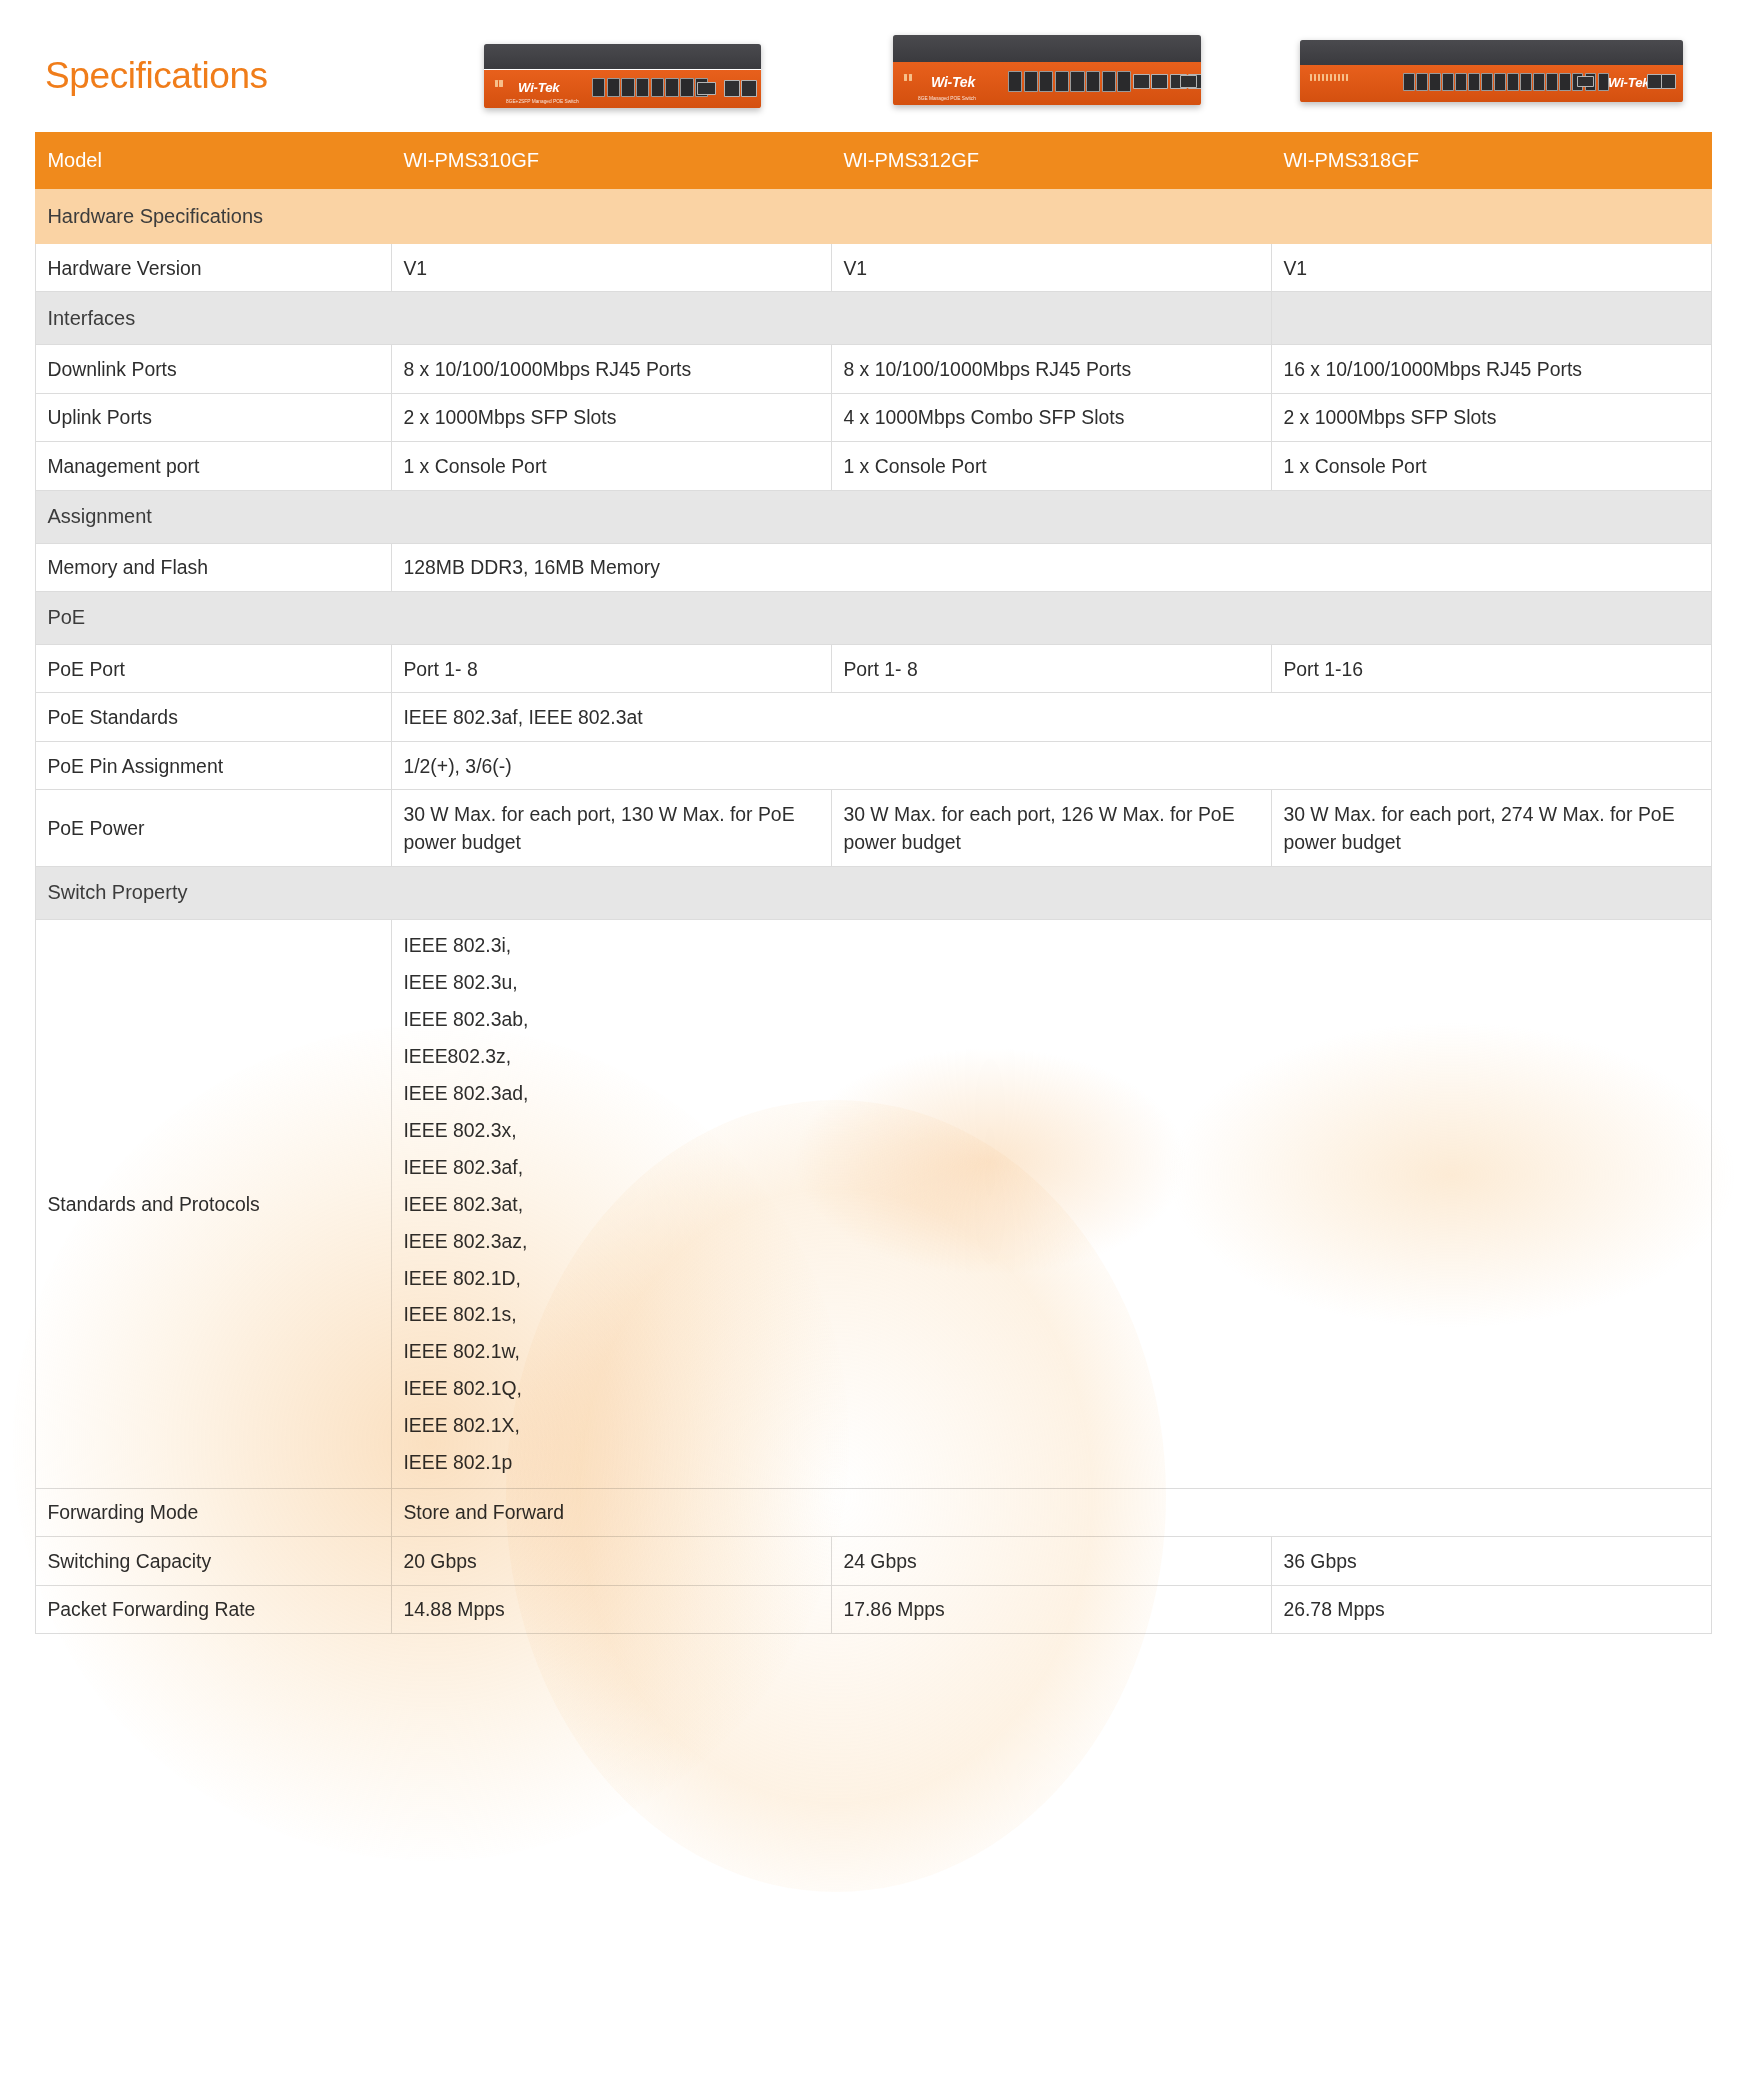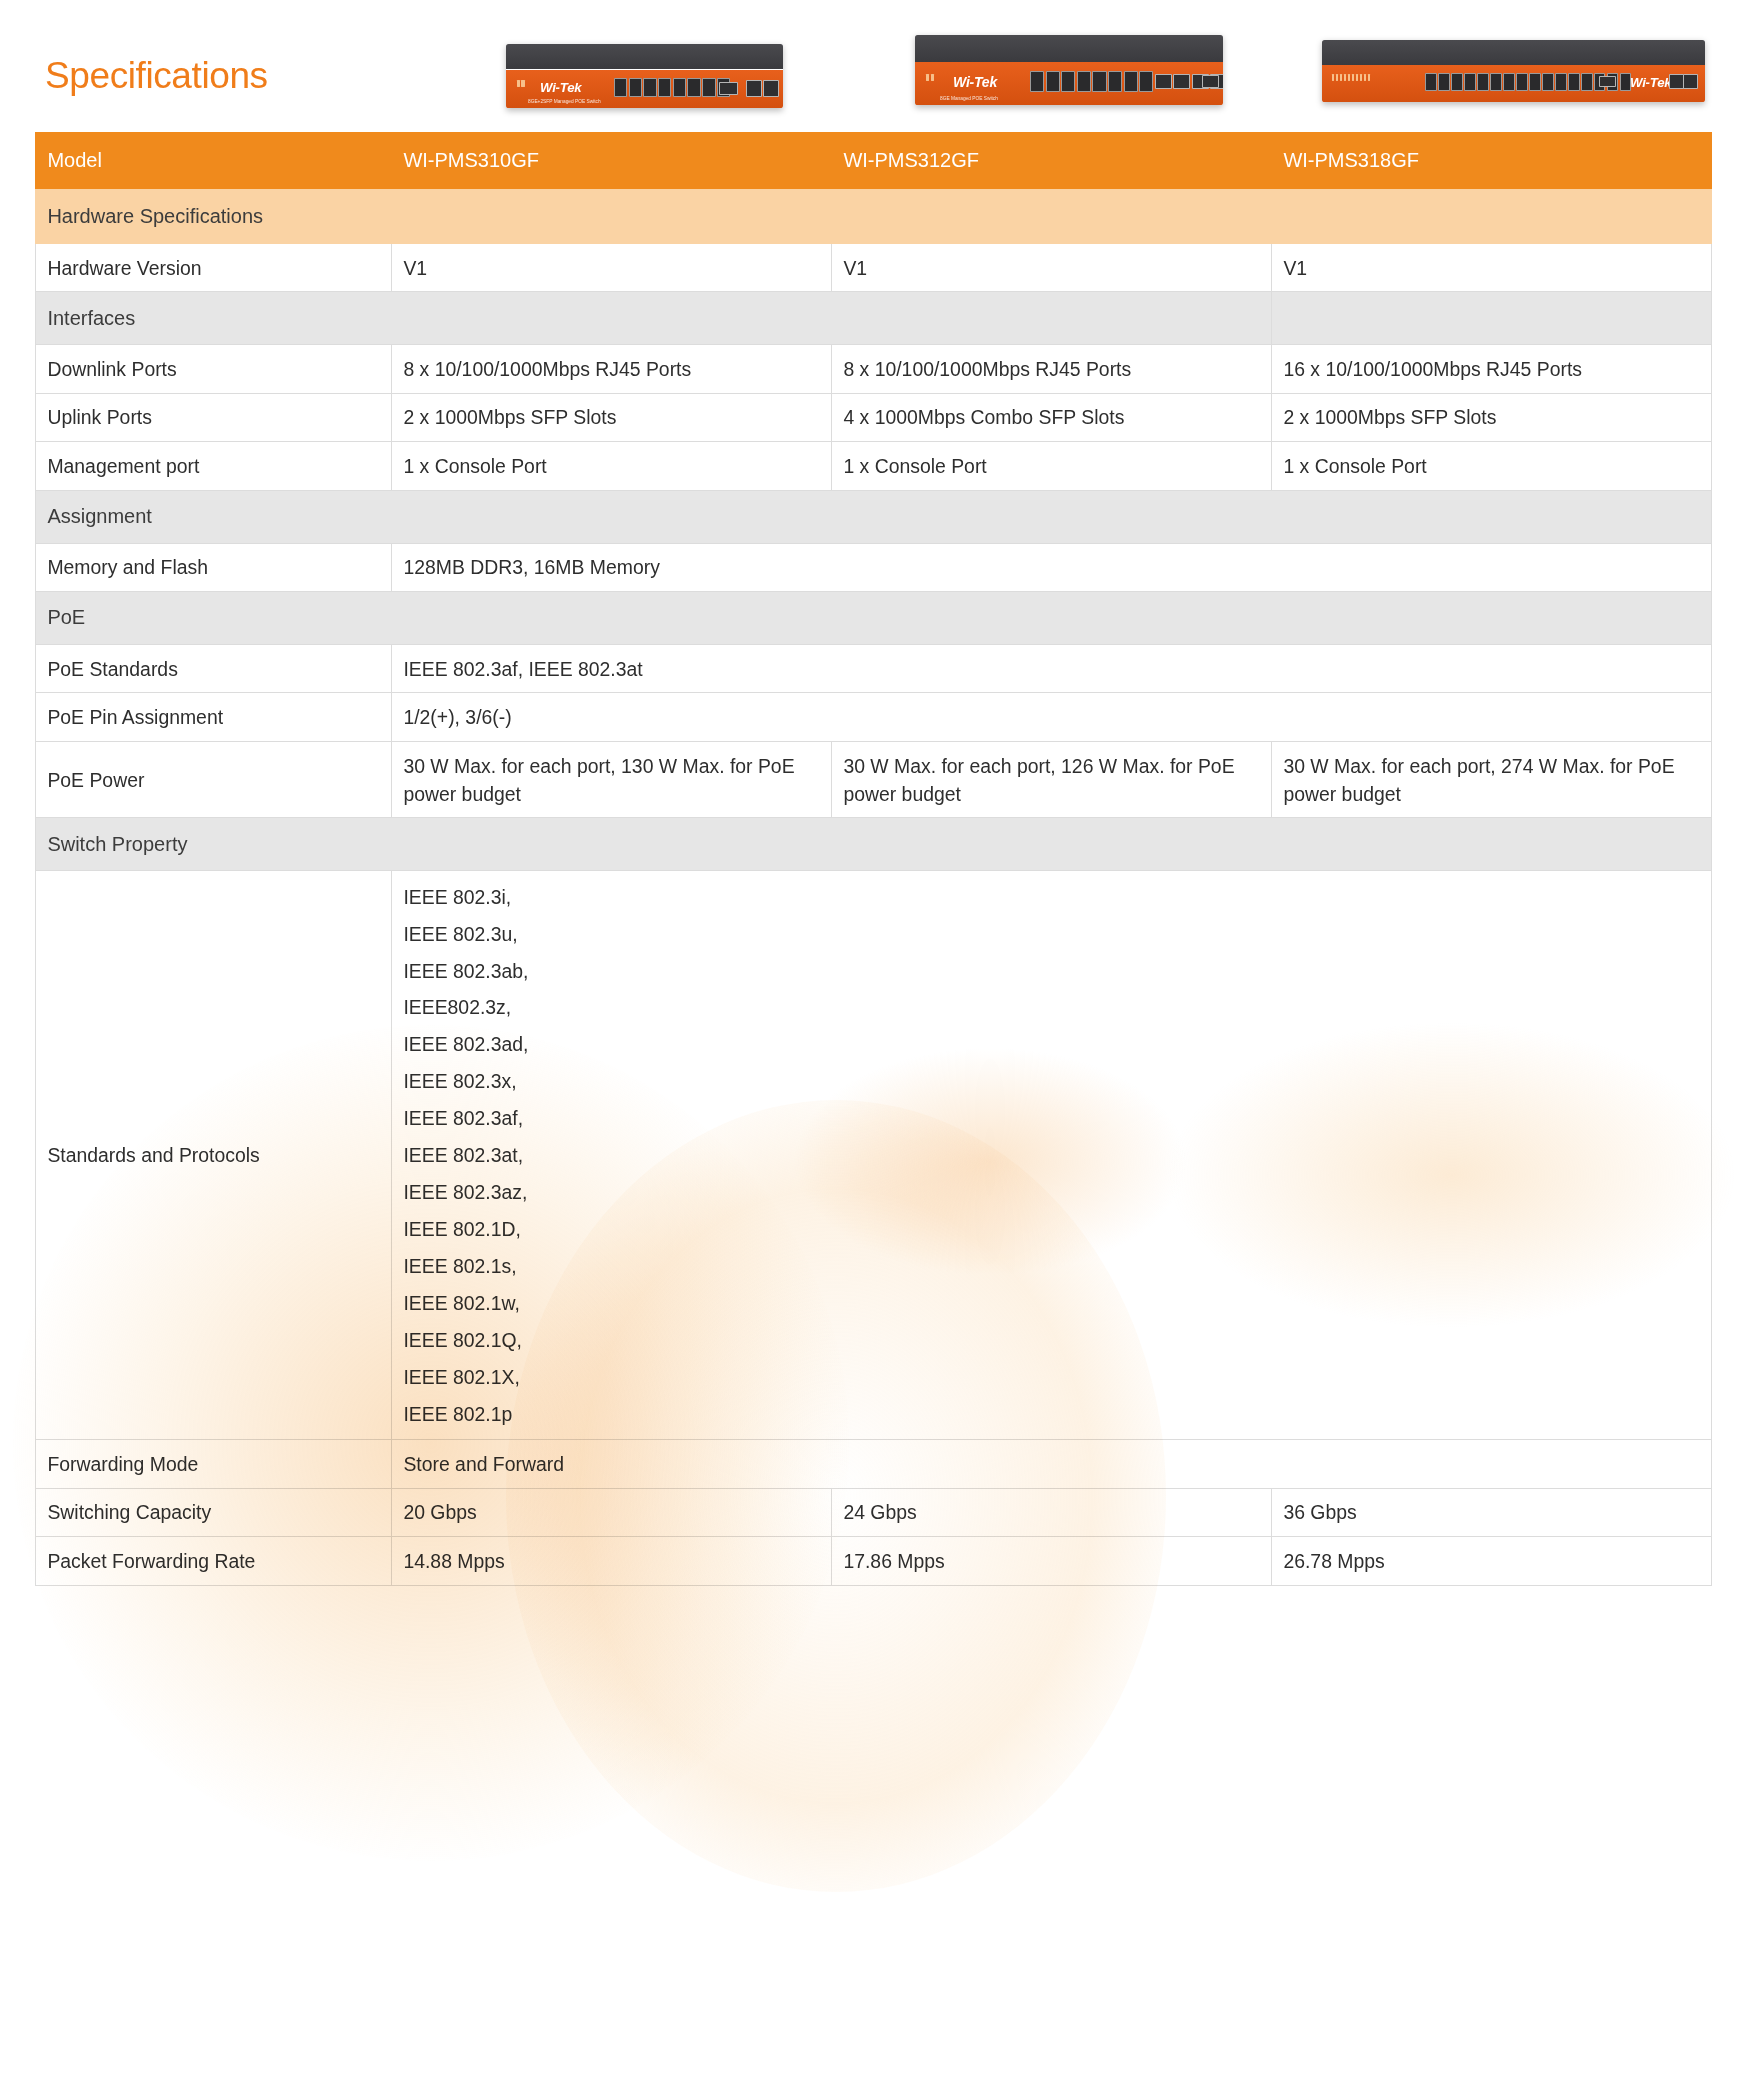--- a/index.html
+++ b/index.html
@@ -33,21 +33,21 @@
     top: 57px;
     font-size: 37px;
     color: #f07d1a;
     letter-spacing: -0.4px;
     font-weight: normal;
     line-height: 1;
     white-space: nowrap;
   }
   .product-images {
     position: absolute;
-    left: 484px;
+    left: 462px;
     top: 17.6px;
     width: 1254px;
     height: 110px;
   }
   .device {
     position: absolute;
     top: 0;
   }
   .device-body {
     position: relative;
@@ -360,20 +360,26 @@
 
       <tr>
         <td class="label">Memory and Flash</td>
         <td class="val" colspan="3">128MB DDR3, 16MB Memory</td>
       </tr>
 
       <tr class="section-grey">
         <td colspan="4">PoE</td>
       </tr>
 
+      <tr>
+        <td class="label">PoE Port</td>
+        <td class="val">Port 1- 8</td>
+        <td class="val">Port 1- 8</td>
+        <td class="val">Port 1-16</td>
+      </tr>
 
       <tr>
         <td class="label">PoE Standards</td>
         <td class="val" colspan="3">IEEE 802.3af, IEEE 802.3at</td>
       </tr>
 
 
       <tr>
         <td class="label">PoE Pin Assignment</td>
         <td class="val" colspan="3">1/2(+), 3/6(-)</td>

